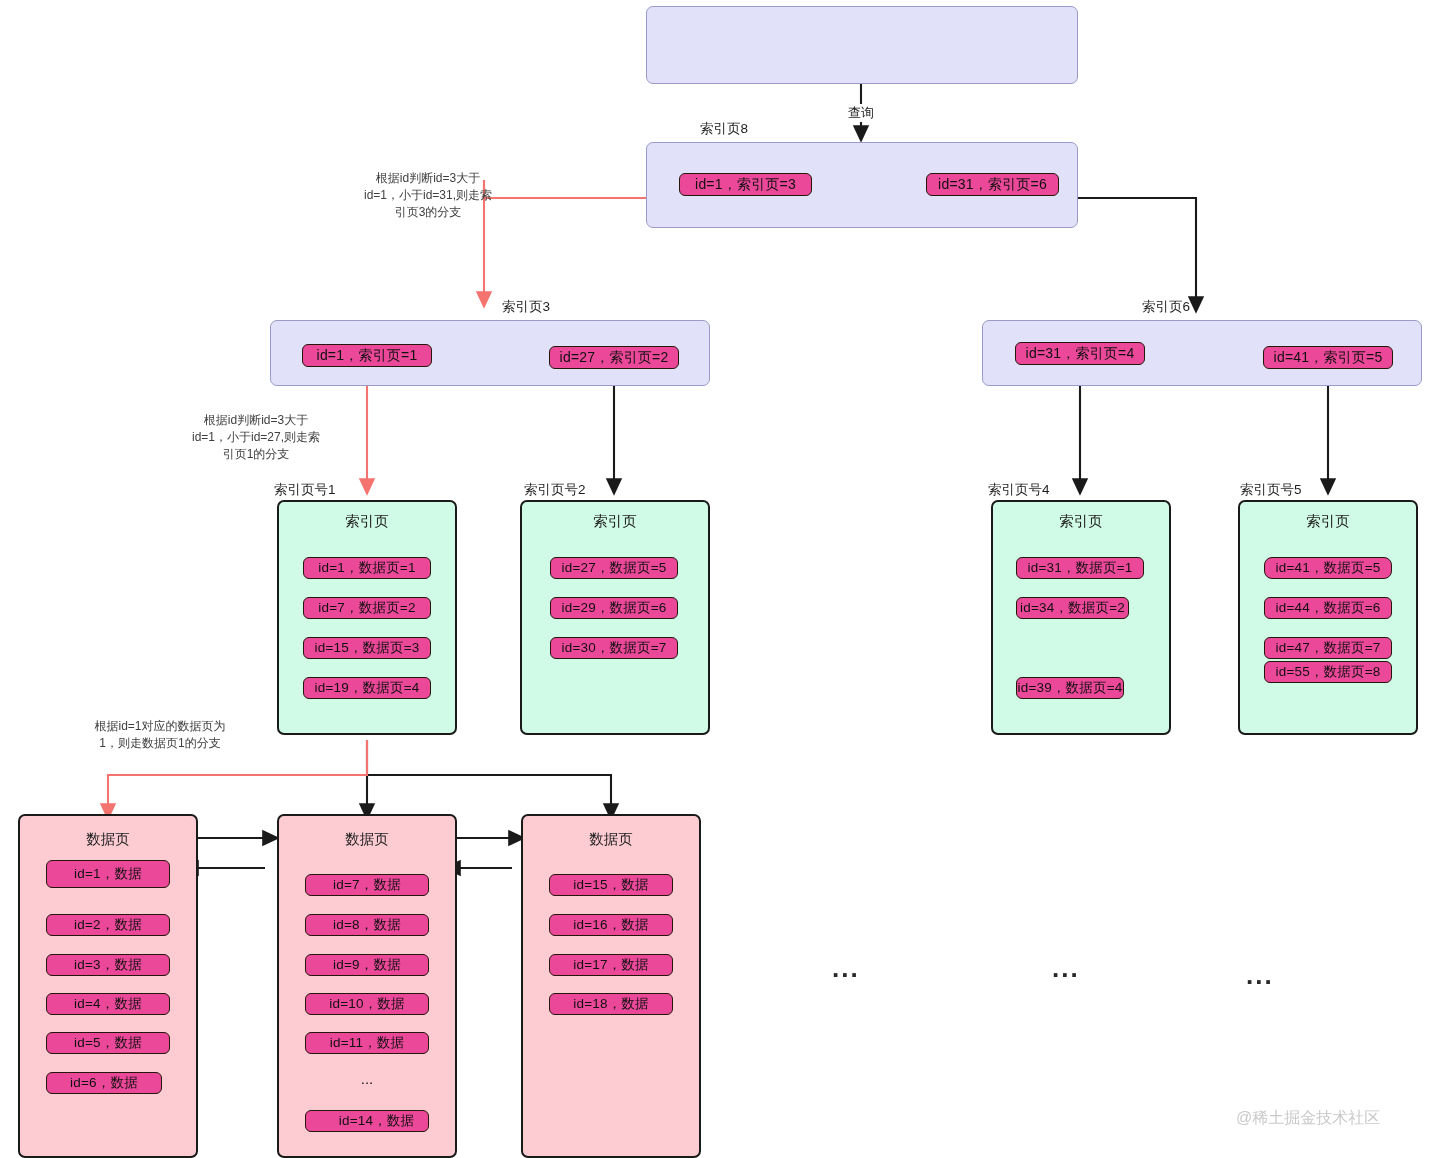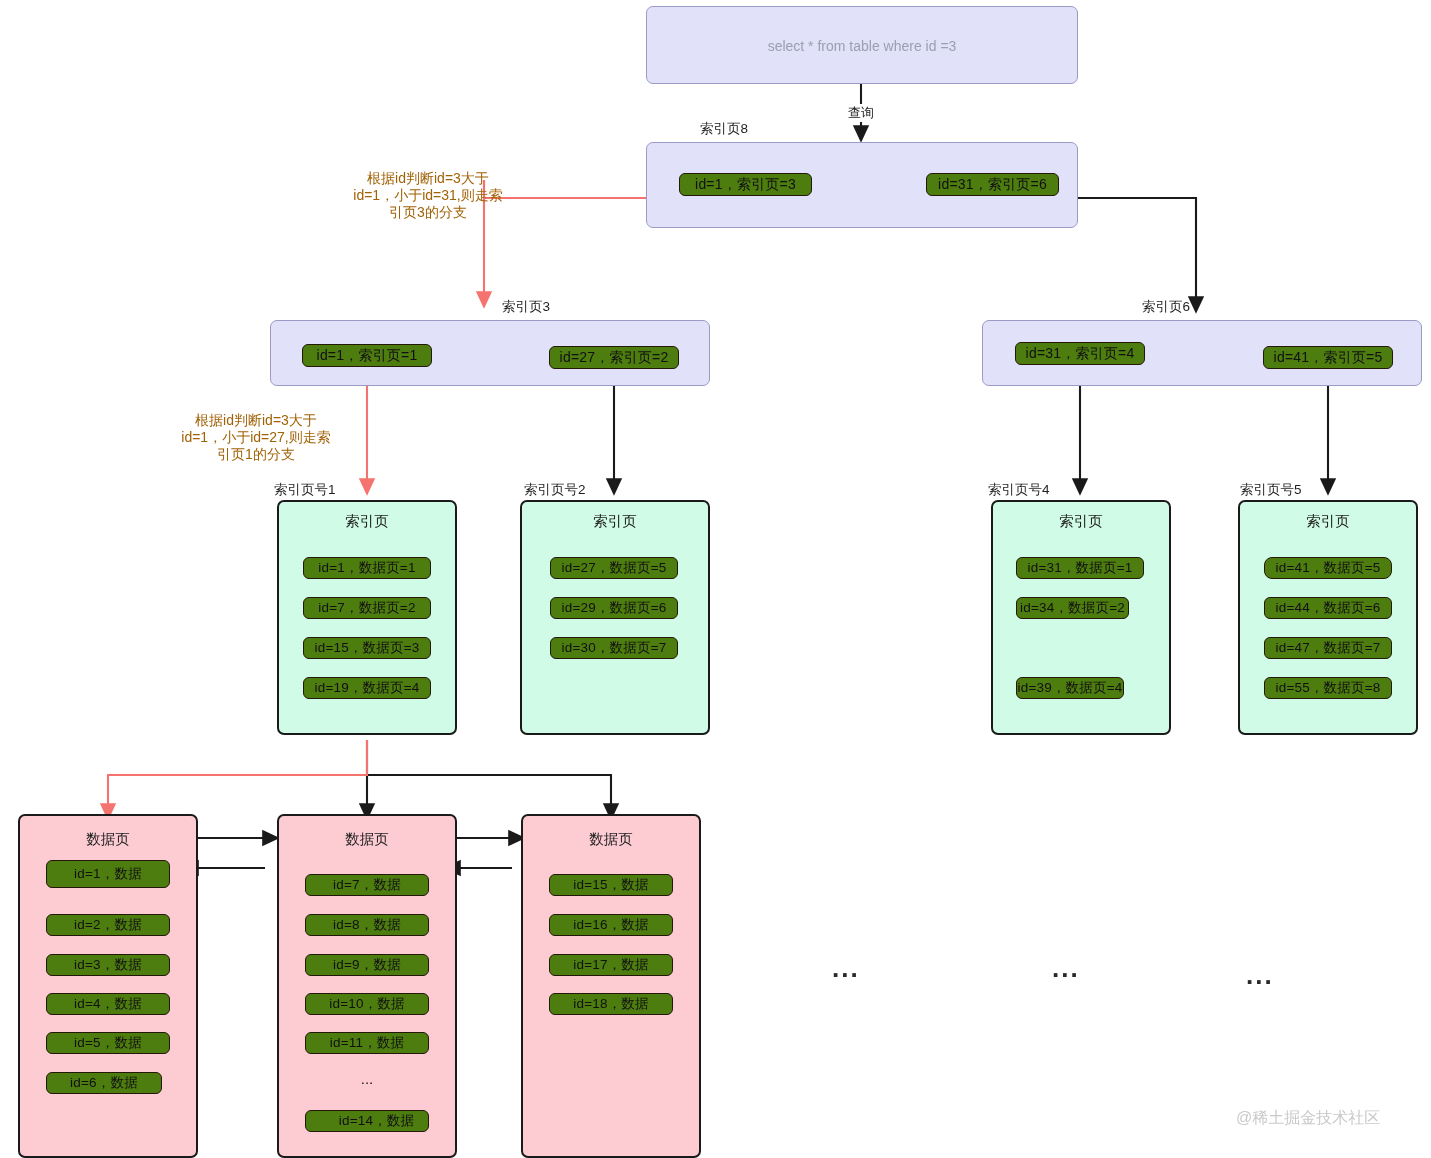--- a/index.html
+++ b/index.html
@@ -7,30 +7,30 @@
        font-family:"Liberation Sans","DejaVu Sans",sans-serif;}
   .canvas{position:absolute;inset:0;width:1431px;height:1158px;}
   svg.wires{position:absolute;left:0;top:0;width:1431px;height:1158px;overflow:visible;}
 
   .box{position:absolute;box-sizing:border-box;border-radius:7px;}
   .box-index{background:#e1e1fa;border:1.5px solid #9a9ac4;}
   .box-query{background:#e1e1fa;border:1.5px solid #9a9ac4;}
   .box-green{background:#d0fbe6;border:2px solid #1a1a1a;}
   .box-pink{background:#fcccd2;border:2px solid #1a1a1a;}
 
-  .cell{position:absolute;box-sizing:border-box;background:#4d7c0f;
+  .cell{position:absolute;box-sizing:border-box;background:#ec4899;
         border:1.6px solid #23180a;border-radius:6px;
         display:flex;align-items:center;justify-content:center;
         font-size:13.5px;color:#111111;white-space:nowrap;letter-spacing:.2px;}
   .cell-wide{font-size:14px;}
 
   .boxtitle{position:absolute;text-align:center;font-size:14.5px;color:#1d1d1d;}
   .caption{position:absolute;font-size:13.5px;color:#1f1f1f;white-space:nowrap;}
   .querytext{position:absolute;font-size:14px;color:#9aa0b0;white-space:nowrap;}
-  .note{position:absolute;font-size:14px;color:#a16207;line-height:17px;text-align:center;}
+  .note{position:absolute;font-size:12px;color:#404040;line-height:17px;text-align:center;}
   .edgelabel{position:absolute;font-size:13px;color:#1f1f1f;background:#ffffff;padding:0 3px;}
   .dots{position:absolute;font-size:26px;color:#2a2a2a;letter-spacing:2px;line-height:10px;font-weight:bold;}
   .watermark{position:absolute;font-size:16px;color:#c9c9c9;white-space:nowrap;}
   .ellip{position:absolute;font-size:15px;color:#111;text-align:center;}
 </style>
 </head>
 <body>
 
 <div class="canvas">
 
@@ -82,21 +82,20 @@
     </g>
     <g stroke="#f4736f" stroke-width="2.1" fill="none">
       <path d="M484,180 L484,198 L646,198"></path>
       <path d="M484,180 L484,300" marker-end="url(#ar)"></path>
       <path d="M367,366 L367,487" marker-end="url(#ar)"></path>
       <path d="M367,740 L367,775 L108,775 L108,812" marker-end="url(#ar)"></path>
     </g>
   </svg>
 
   <div class="box box-query" style="left:646px;top:6px;width:432px;height:78px;"></div>
-  <div class="querytext" style="left:646px;top:38px;width:432px;text-align:center;">select * from table where id =3</div>
   <div class="edgelabel" style="left:845px;top:104px;">查询</div>
 
   <div class="caption" style="left:700px;top:120px;">索引页8</div>
   <div class="box box-index" style="left:646px;top:142px;width:432px;height:86px;"></div>
   <div class="cell cell-wide" style="left:679px;top:173px;width:133px;height:23px;">id=1，索引页=3</div>
   <div class="cell cell-wide" style="left:926px;top:173px;width:133px;height:23px;">id=31，索引页=6</div>
 
   <div class="note" style="left:330px;top:170px;width:196px;">
     <div>根据id判断id=3大于</div>
     <div>id=1，小于id=31,则走索</div>
@@ -140,22 +139,26 @@
   <div class="cell" style="left:1016px;top:557px;width:128px;height:22px;">id=31，数据页=1</div>
   <div class="cell" style="left:1016px;top:597px;width:113px;height:22px;">id=34，数据页=2</div>
   <div class="cell" style="left:1016px;top:677px;width:108px;height:22px;">id=39，数据页=4</div>
 
   <div class="caption" style="left:1240px;top:481px;">索引页号5</div>
   <div class="box box-green" style="left:1238px;top:500px;width:180px;height:235px;"></div>
   <div class="boxtitle" style="left:1238px;top:512px;width:180px;">索引页</div>
   <div class="cell" style="left:1264px;top:557px;width:128px;height:22px;border-radius:8px;">id=41，数据页=5</div>
   <div class="cell" style="left:1264px;top:597px;width:128px;height:22px;">id=44，数据页=6</div>
   <div class="cell" style="left:1264px;top:637px;width:128px;height:22px;">id=47，数据页=7</div>
-  <div class="cell" style="left:1264px;top:677px;width:128px;height:22px;">id=55，数据页=8</div>
+  <div class="cell" style="left:1264px;top:661px;width:128px;height:22px;">id=55，数据页=8</div>
 
+  <div class="note" style="left:60px;top:718px;width:200px;">
+    <div>根据id=1对应的数据页为</div>
+    <div>1，则走数据页1的分支</div>
+  </div>
 
   <div class="box box-pink" style="left:18px;top:814px;width:180px;height:344px;"></div>
   <div class="boxtitle" style="left:18px;top:830px;width:180px;">数据页</div>
   <div class="cell" style="left:46px;top:860px;width:124px;height:28px;">id=1，数据</div>
   <div class="cell" style="left:46px;top:914px;width:124px;height:22px;">id=2，数据</div>
   <div class="cell" style="left:46px;top:954px;width:124px;height:22px;">id=3，数据</div>
   <div class="cell" style="left:46px;top:993px;width:124px;height:22px;">id=4，数据</div>
   <div class="cell" style="left:46px;top:1032px;width:124px;height:22px;">id=5，数据</div>
   <div class="cell" style="left:46px;top:1072px;width:116px;height:22px;">id=6，数据</div>
 

